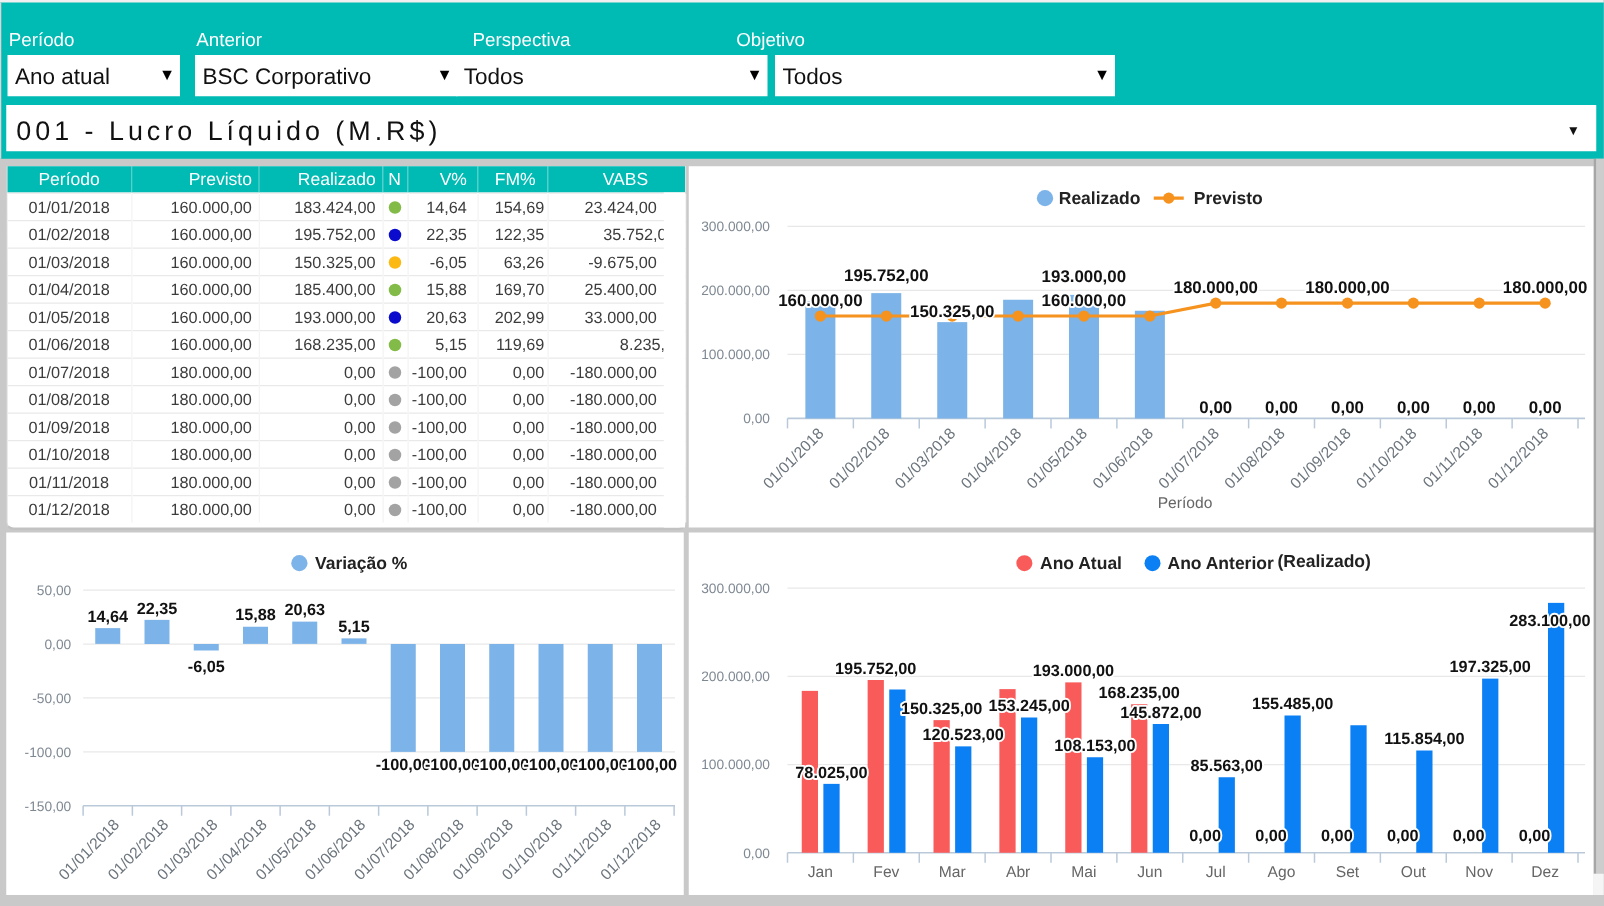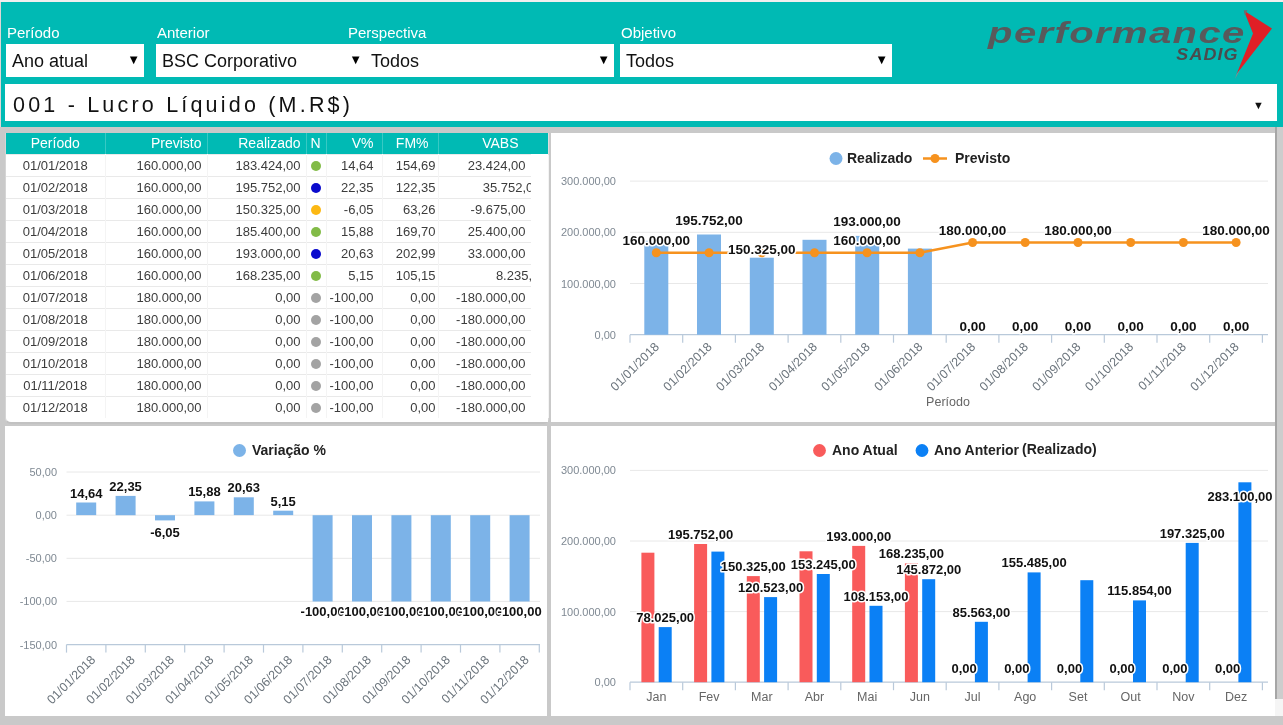--- a/index.html
+++ b/index.html
@@ -36,33 +36,24 @@
 font-size:16px;transform:scaleX(1.12);transform-origin:right;letter-spacing:1px;}
 </style></head>
 <body>
 <div class="hdr">
     <div style="position:absolute;left:0;top:0;width:1283px;height:2px;background:#f1efef"></div>
     <div style="position:absolute;left:0;top:2px;width:1px;height:125px;background:#ded6d6"></div>
     <div class="flab" style="left:7px">Período</div>
     <div class="fsel" style="left:6px;width:138px">Ano atual<span class="ar">▼</span></div>
     <div class="flab" style="left:157px">Anterior</div>
     <div class="fsel" style="left:156px;width:210px">BSC Corporativo<span class="ar">▼</span></div>
-    <div class="flab" style="left:348px">Perspectiva</div>
+    <div class="flab" style="left:378px">Perspectiva</div>
     <div class="fsel" style="left:365px;width:249px">Todos<span class="ar">▼</span></div>
-    <div class="flab" style="left:621px">Objetivo</div>
+    <div class="flab" style="left:589px">Objetivo</div>
     <div class="fsel" style="left:620px;width:272px">Todos<span class="ar">▼</span></div>
-    <div class="logo">
-      <div class="perf">performance</div>
-      <div class="sadig">SADIG</div>
-      <svg style="position:absolute;left:273px;top:0" width="45" height="85" viewBox="0 0 45 85">
-        <polygon points="10.8,10.5 39,28.5 3.6,74 20,33.5" fill="#e01f26"></polygon>
-        <polygon points="10.8,10.5 14.5,10 12,15.5" fill="#6d6e70"></polygon>
-        <polygon points="3.6,74 7.5,69 2,79" fill="#8a8b8d"></polygon>
-      </svg>
-    </div>
 <div class="bigsel">001 - Lucro Líquido (M.R$)<span class="ar">▼</span></div>
 </div>
 <div class="panel" id="p1">
     <table class="dt">
       <colgroup>
         <col style="width:99px">
         <col style="width:102px">
         <col style="width:99px">
         <col style="width:20px">
         <col style="width:56px">
@@ -123,21 +114,21 @@
           <td class="r" style="padding-right:8px">20,63</td>
           <td class="r" style="padding-right:2px">202,99</td>
           <td class="r" style="padding-right:22px">33.000,00</td>
         </tr>
         <tr>
           <td class="c">01/06/2018</td>
           <td class="r" style="padding-right:5px">160.000,00</td>
           <td class="r" style="padding-right:5px">168.235,00</td>
           <td class="l"><span class="dot" style="background:#82bb47"></span></td>
           <td class="r" style="padding-right:8px">5,15</td>
-          <td class="r" style="padding-right:2px">105,15</td>
+          <td class="r" style="padding-right:2px">119,69</td>
           <td class="r" style="">8.235,00</td>
         </tr>
         <tr>
           <td class="c">01/07/2018</td>
           <td class="r" style="padding-right:5px">180.000,00</td>
           <td class="r" style="padding-right:5px">0,00</td>
           <td class="l"><span class="dot" style="background:#a3a3a3"></span></td>
           <td class="r" style="padding-right:8px">-100,00</td>
           <td class="r" style="padding-right:2px">0,00</td>
           <td class="r" style="padding-right:22px">-180.000,00</td>

